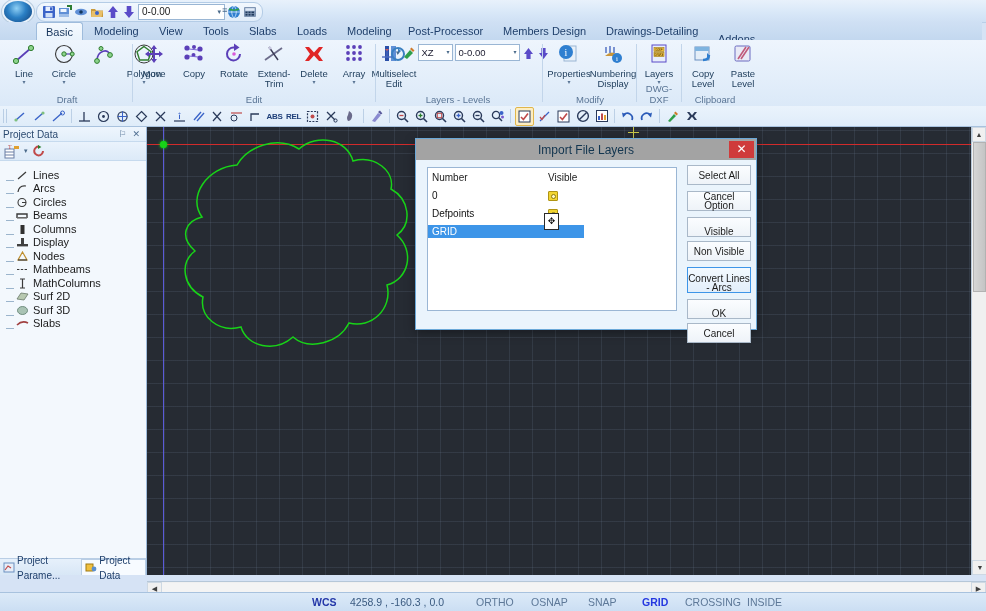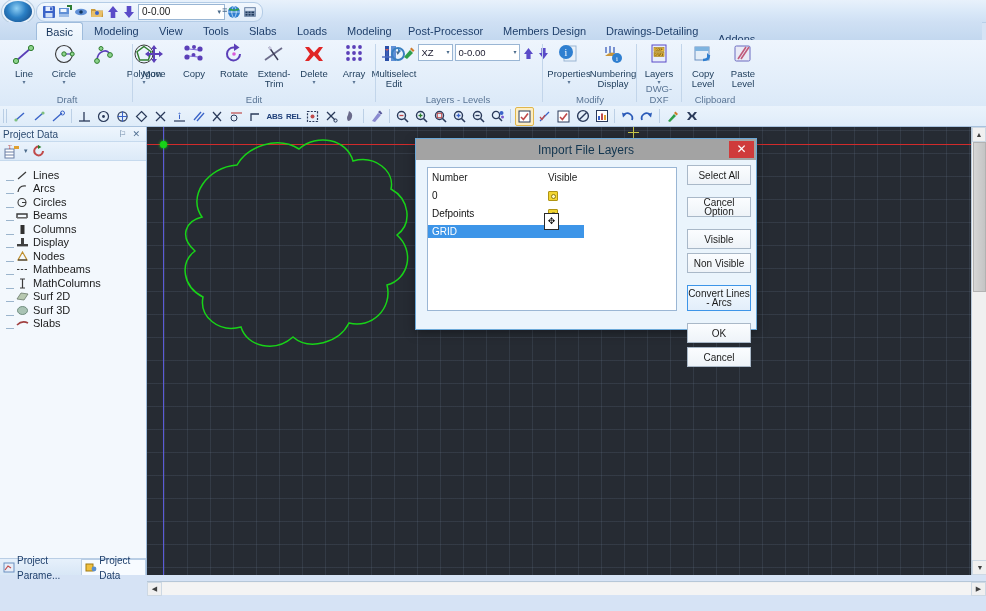--- a/index.html
+++ b/index.html
@@ -204,21 +204,21 @@
   .btncol{position:absolute;right:7px;top:5px;width:62px;}
   .dbtn{
     width:62px;height:18px;margin-bottom:4px;
     background:linear-gradient(180deg,#fbfdff,#eef3f8);
     border:1px solid #a9b8c8;font-size:10px;color:#1b1b1b;
     display:flex;align-items:center;justify-content:center;text-align:center;
     line-height:9px;cursor:default;
   }
   .dbtn.tall{height:24px;}
   .dbtn.focus{border:1px solid #3d95e8;background:linear-gradient(180deg,#f3faff,#e2eefa);}
-  .dbtn.gap{margin-top:12px;}
+  .dbtn.gap{margin-top:6px;align-items:flex-end;}
   .cursor-move{
     position:absolute;left:544px;top:213px;width:13px;height:15px;
     background:#fff;border:1px solid #2a2a2a;
     display:flex;align-items:center;justify-content:center;
     font-size:9px;color:#111;line-height:9px;
   }
   svg{display:block;}
 </style>
 </head>
 <body>
@@ -1035,14 +1035,26 @@
             <span>OK</span>
           </div>
           <div class="dbtn">
             <span>Cancel</span>
           </div>
         </div>
     </div>
   </div>
   <div class="cursor-move">✥</div>
 
+  <div class="statusbar">
+    <span class="sb-item" style="left:312px;color:#2437a8;font-weight:bold;">WCS</span>
+    <span class="sb-item" style="left:350px;color:#3a5a80;">4258.9 , -160.3 , 0.0</span>
+    <span class="sb-item" id="sb-toggles" style="left:0;top:0;width:986px;height:18px;">
+        <span class="sb-item" style="left: 476px;">ORTHO</span>
+        <span class="sb-item" style="left: 531px;">OSNAP</span>
+        <span class="sb-item" style="left: 588px;">SNAP</span>
+        <span class="sb-item on" style="left: 642px;">GRID</span>
+        <span class="sb-item" style="left: 685px;">CROSSING</span>
+        <span class="sb-item" style="left: 747px;">INSIDE</span>
+      </span>
+  </div>
 
 </div>
 
 </body></html>

